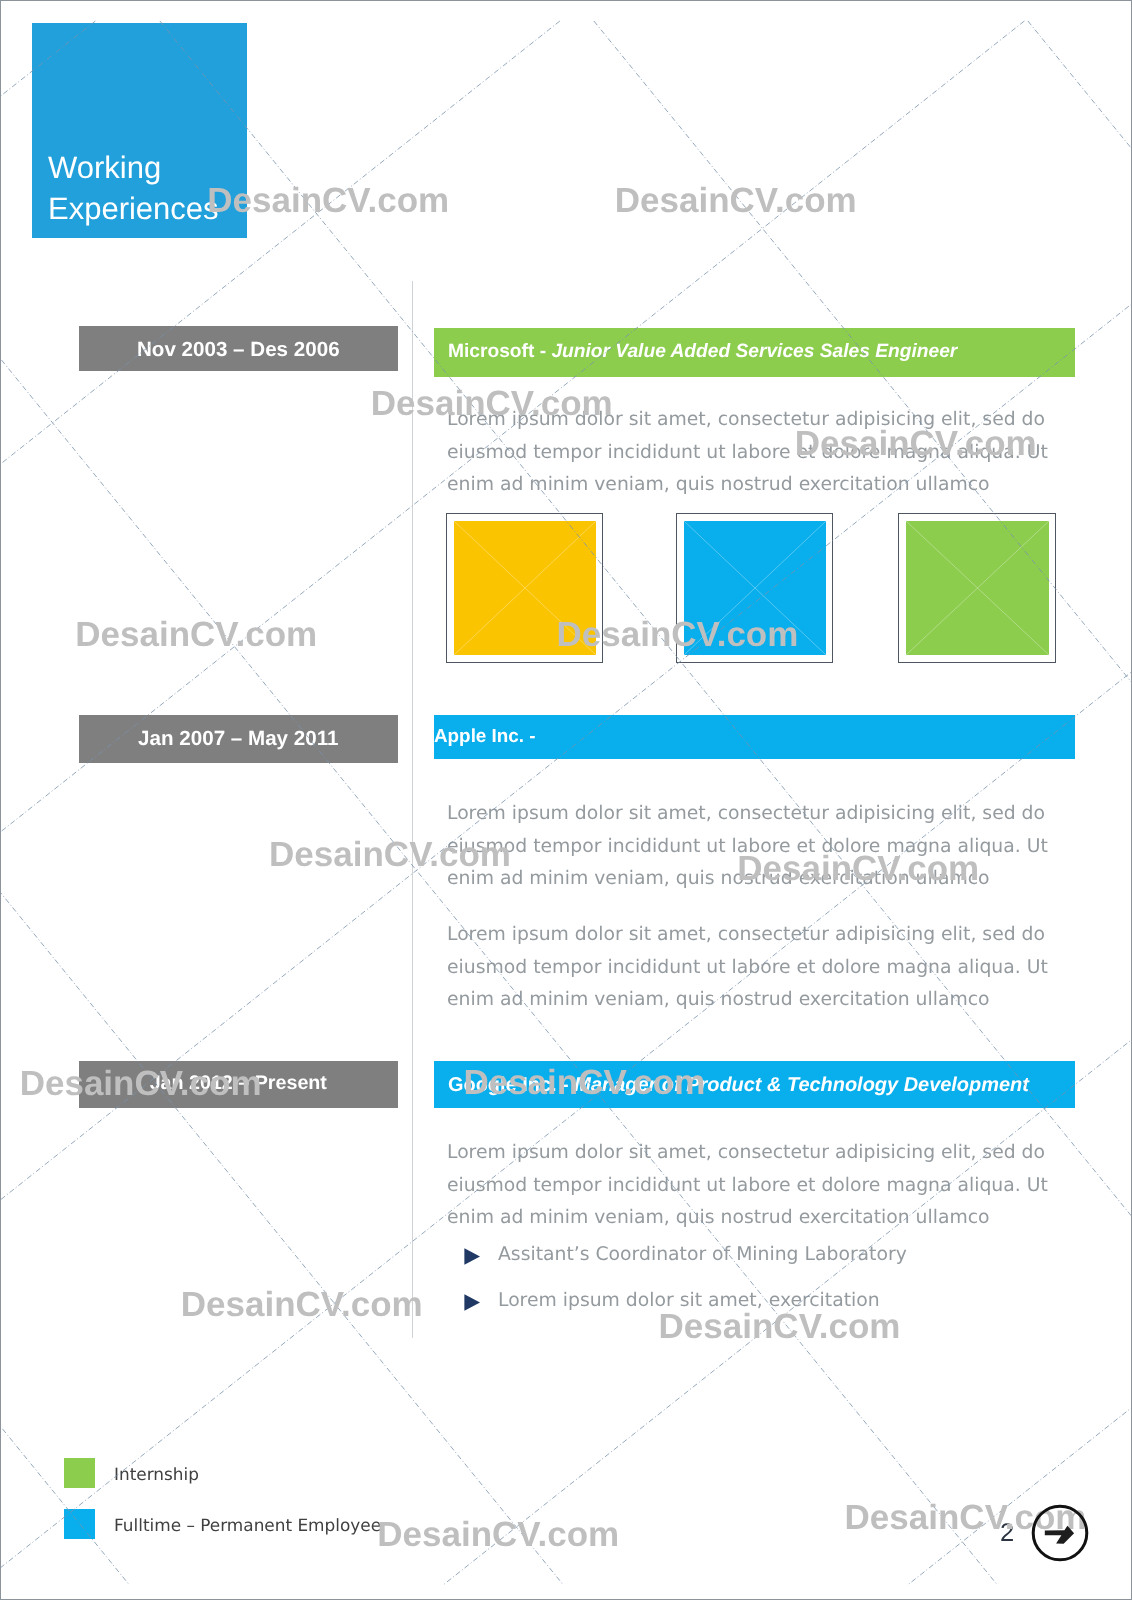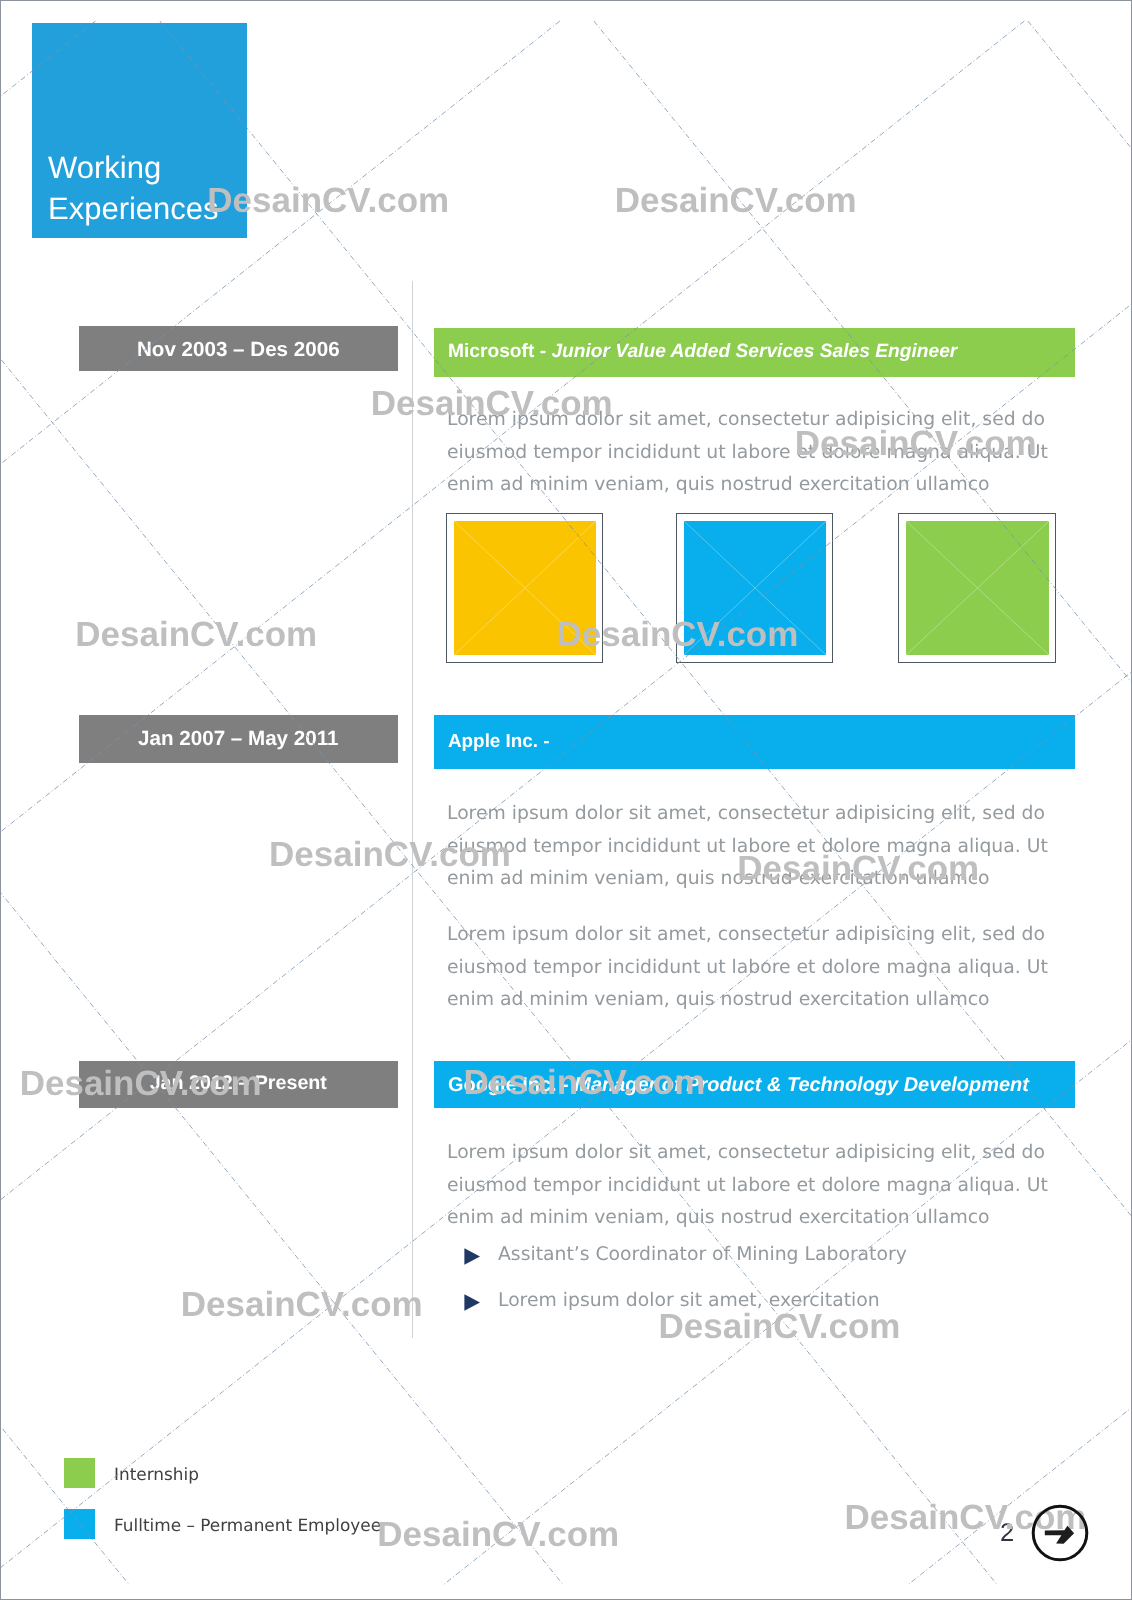--- a/index.html
+++ b/index.html
@@ -113,21 +113,21 @@
           <line x1="0" y1="0" x2="100" y2="100" stroke="rgba(255,255,255,0.45)" stroke-width="0.7" vector-effect="non-scaling-stroke"></line>
           <line x1="100" y1="0" x2="0" y2="100" stroke="rgba(255,255,255,0.45)" stroke-width="0.7" vector-effect="non-scaling-stroke"></line>
         </svg>
       </div>
   </div>
 
   <div class="date-bar" style="top:715px;height:48px;justify-content:center;--dy:0px;">
       <span>Jan 2007 – May 2011</span>
     </div>
 
-  <div class="job-bar" style="top: 715px; height: 54px; padding-left: 14px; font-size: 18.85px; --ty: -1px; background: rgb(9, 174, 236);">
+  <div class="job-bar" style="top: 715px; height: 44px; font-size: 18.85px; --ty: -1px; background: rgb(9, 174, 236);">
     <span class="co">Apple Inc. -&nbsp;</span>
   </div>
 
   <div class="body-text" style="top:798px;">Lorem ipsum dolor sit amet, consectetur adipisicing elit, sed do eiusmod tempor incididunt ut labore et dolore magna aliqua. Ut enim ad minim veniam, quis nostrud exercitation ullamco</div>
   <div class="body-text" style="top:919px;">Lorem ipsum dolor sit amet, consectetur adipisicing elit, sed do eiusmod tempor incididunt ut labore et dolore magna aliqua. Ut enim ad minim veniam, quis nostrud exercitation ullamco</div>
 
   <div class="date-bar" style="top:1061px;height:47px;font-size:19.7px;">
       <span>Jan 2012 – Present</span>
     </div>
 

